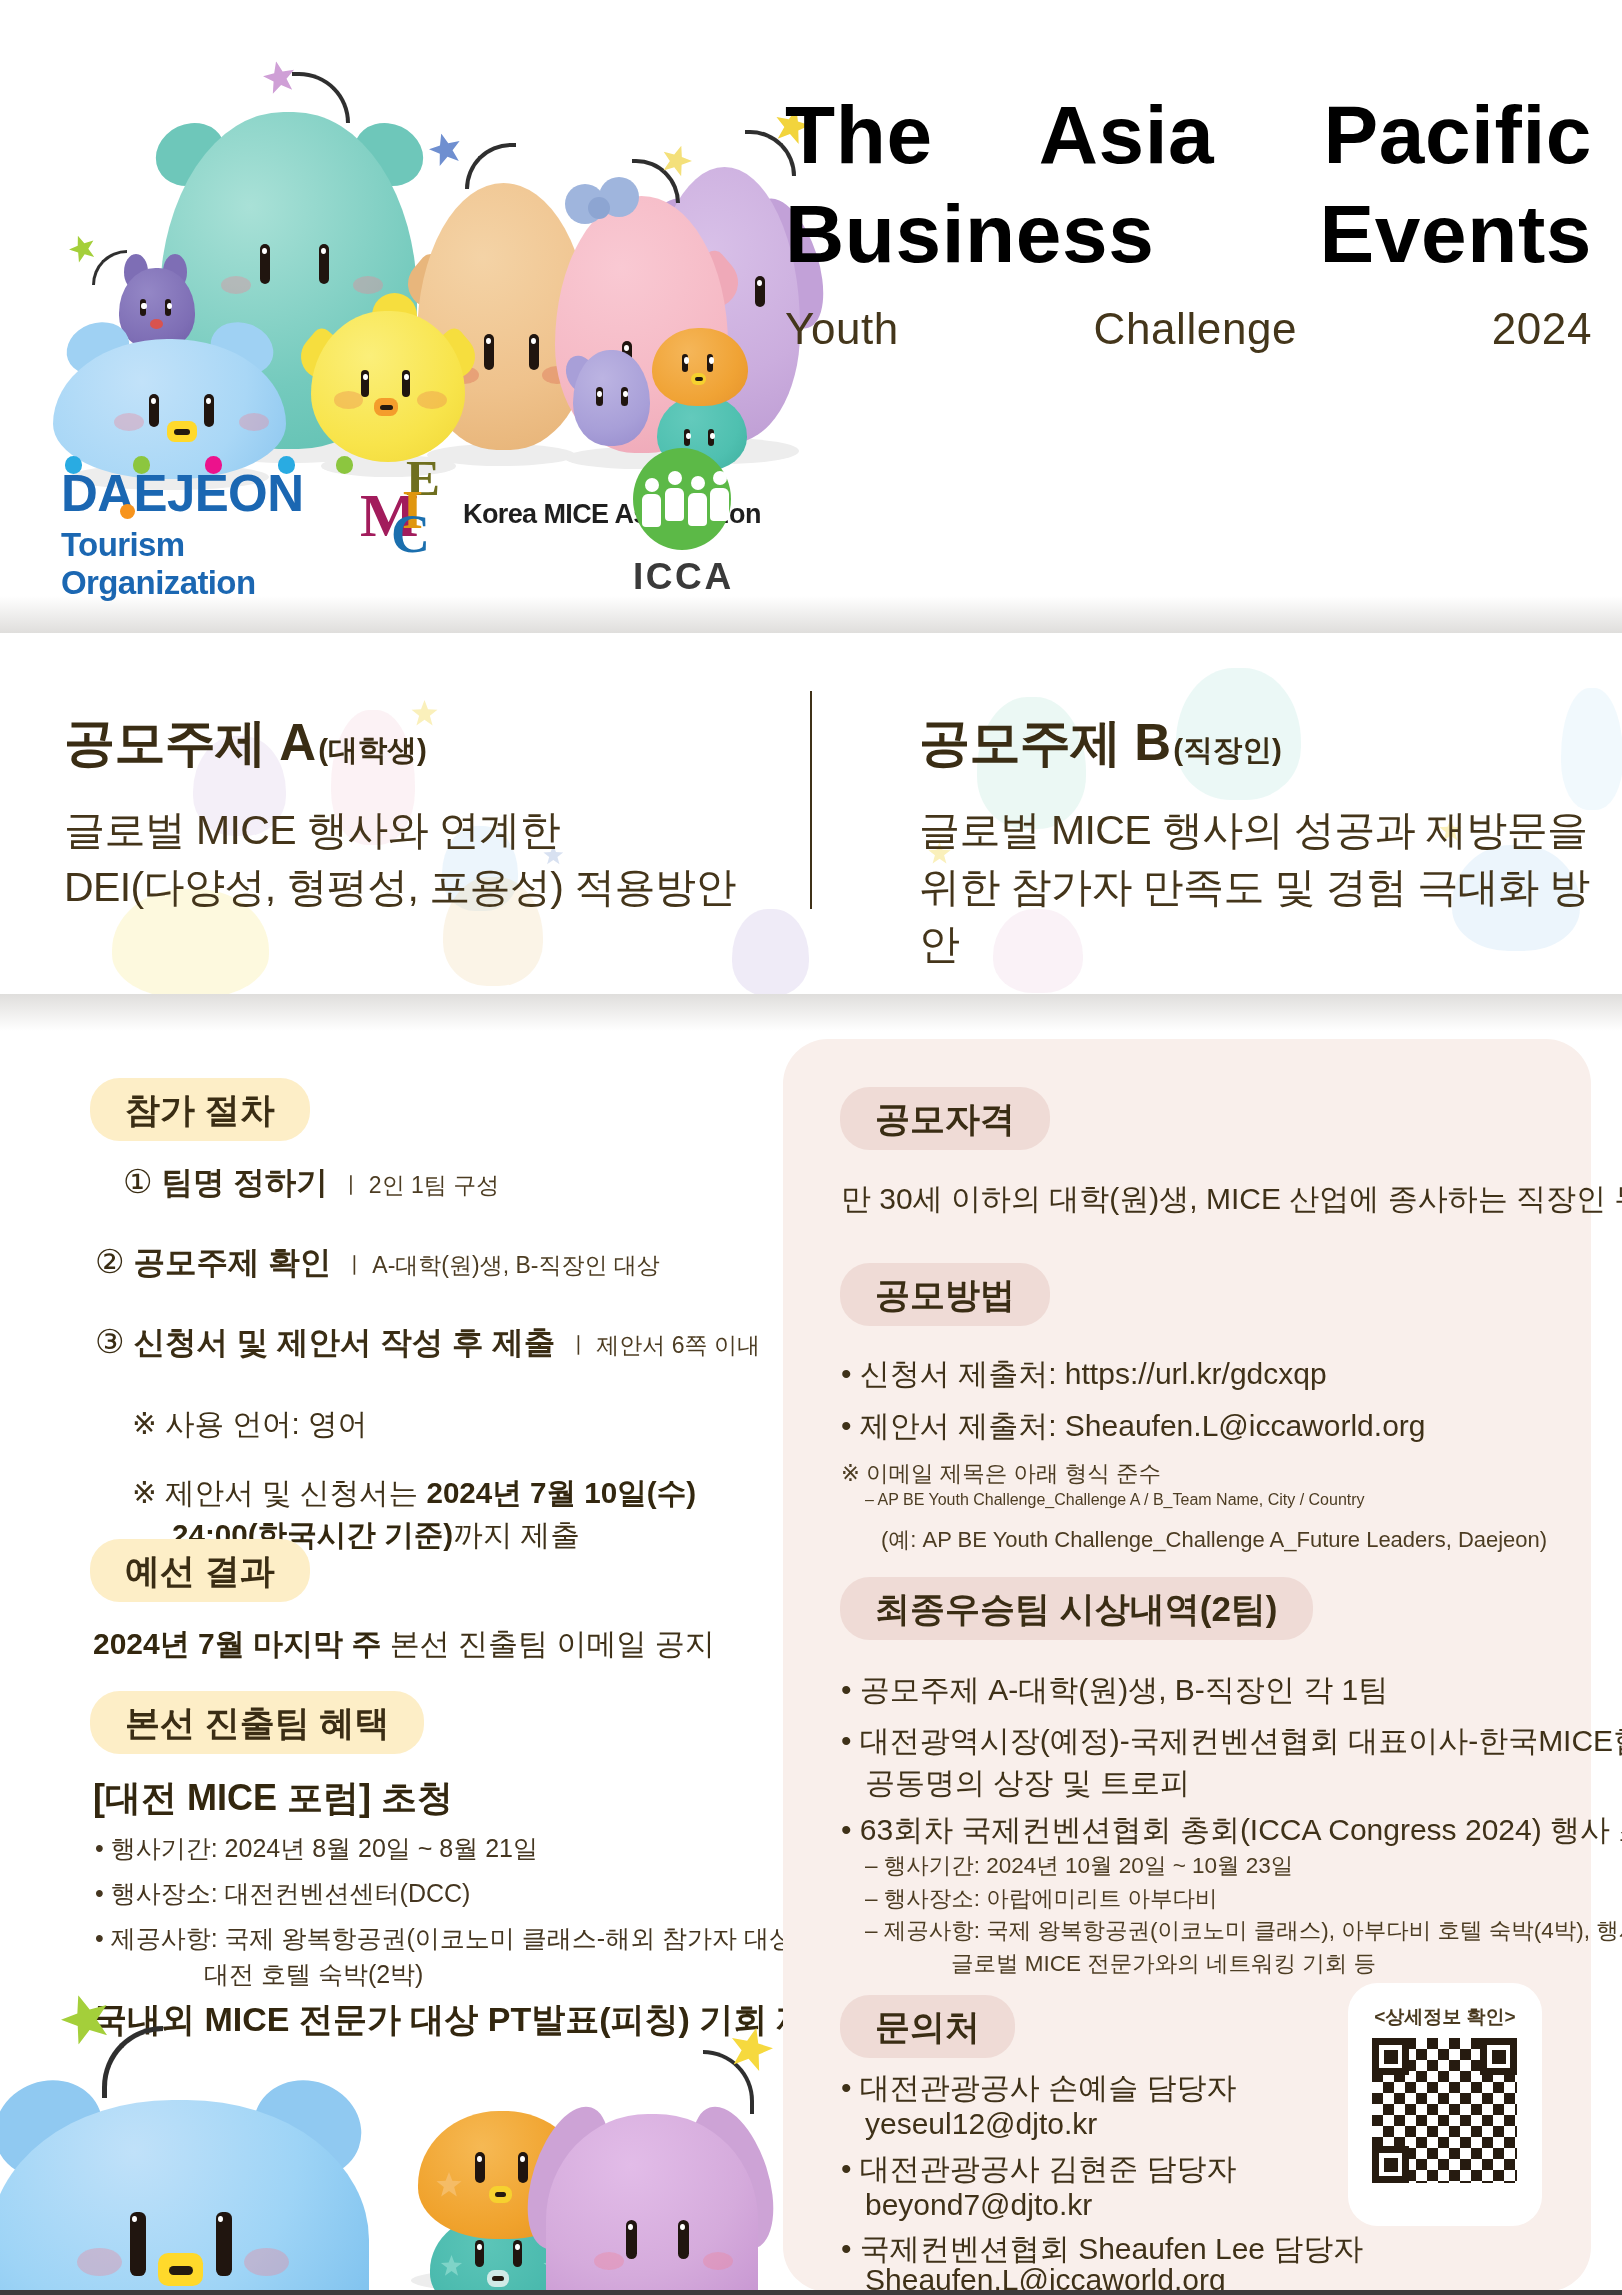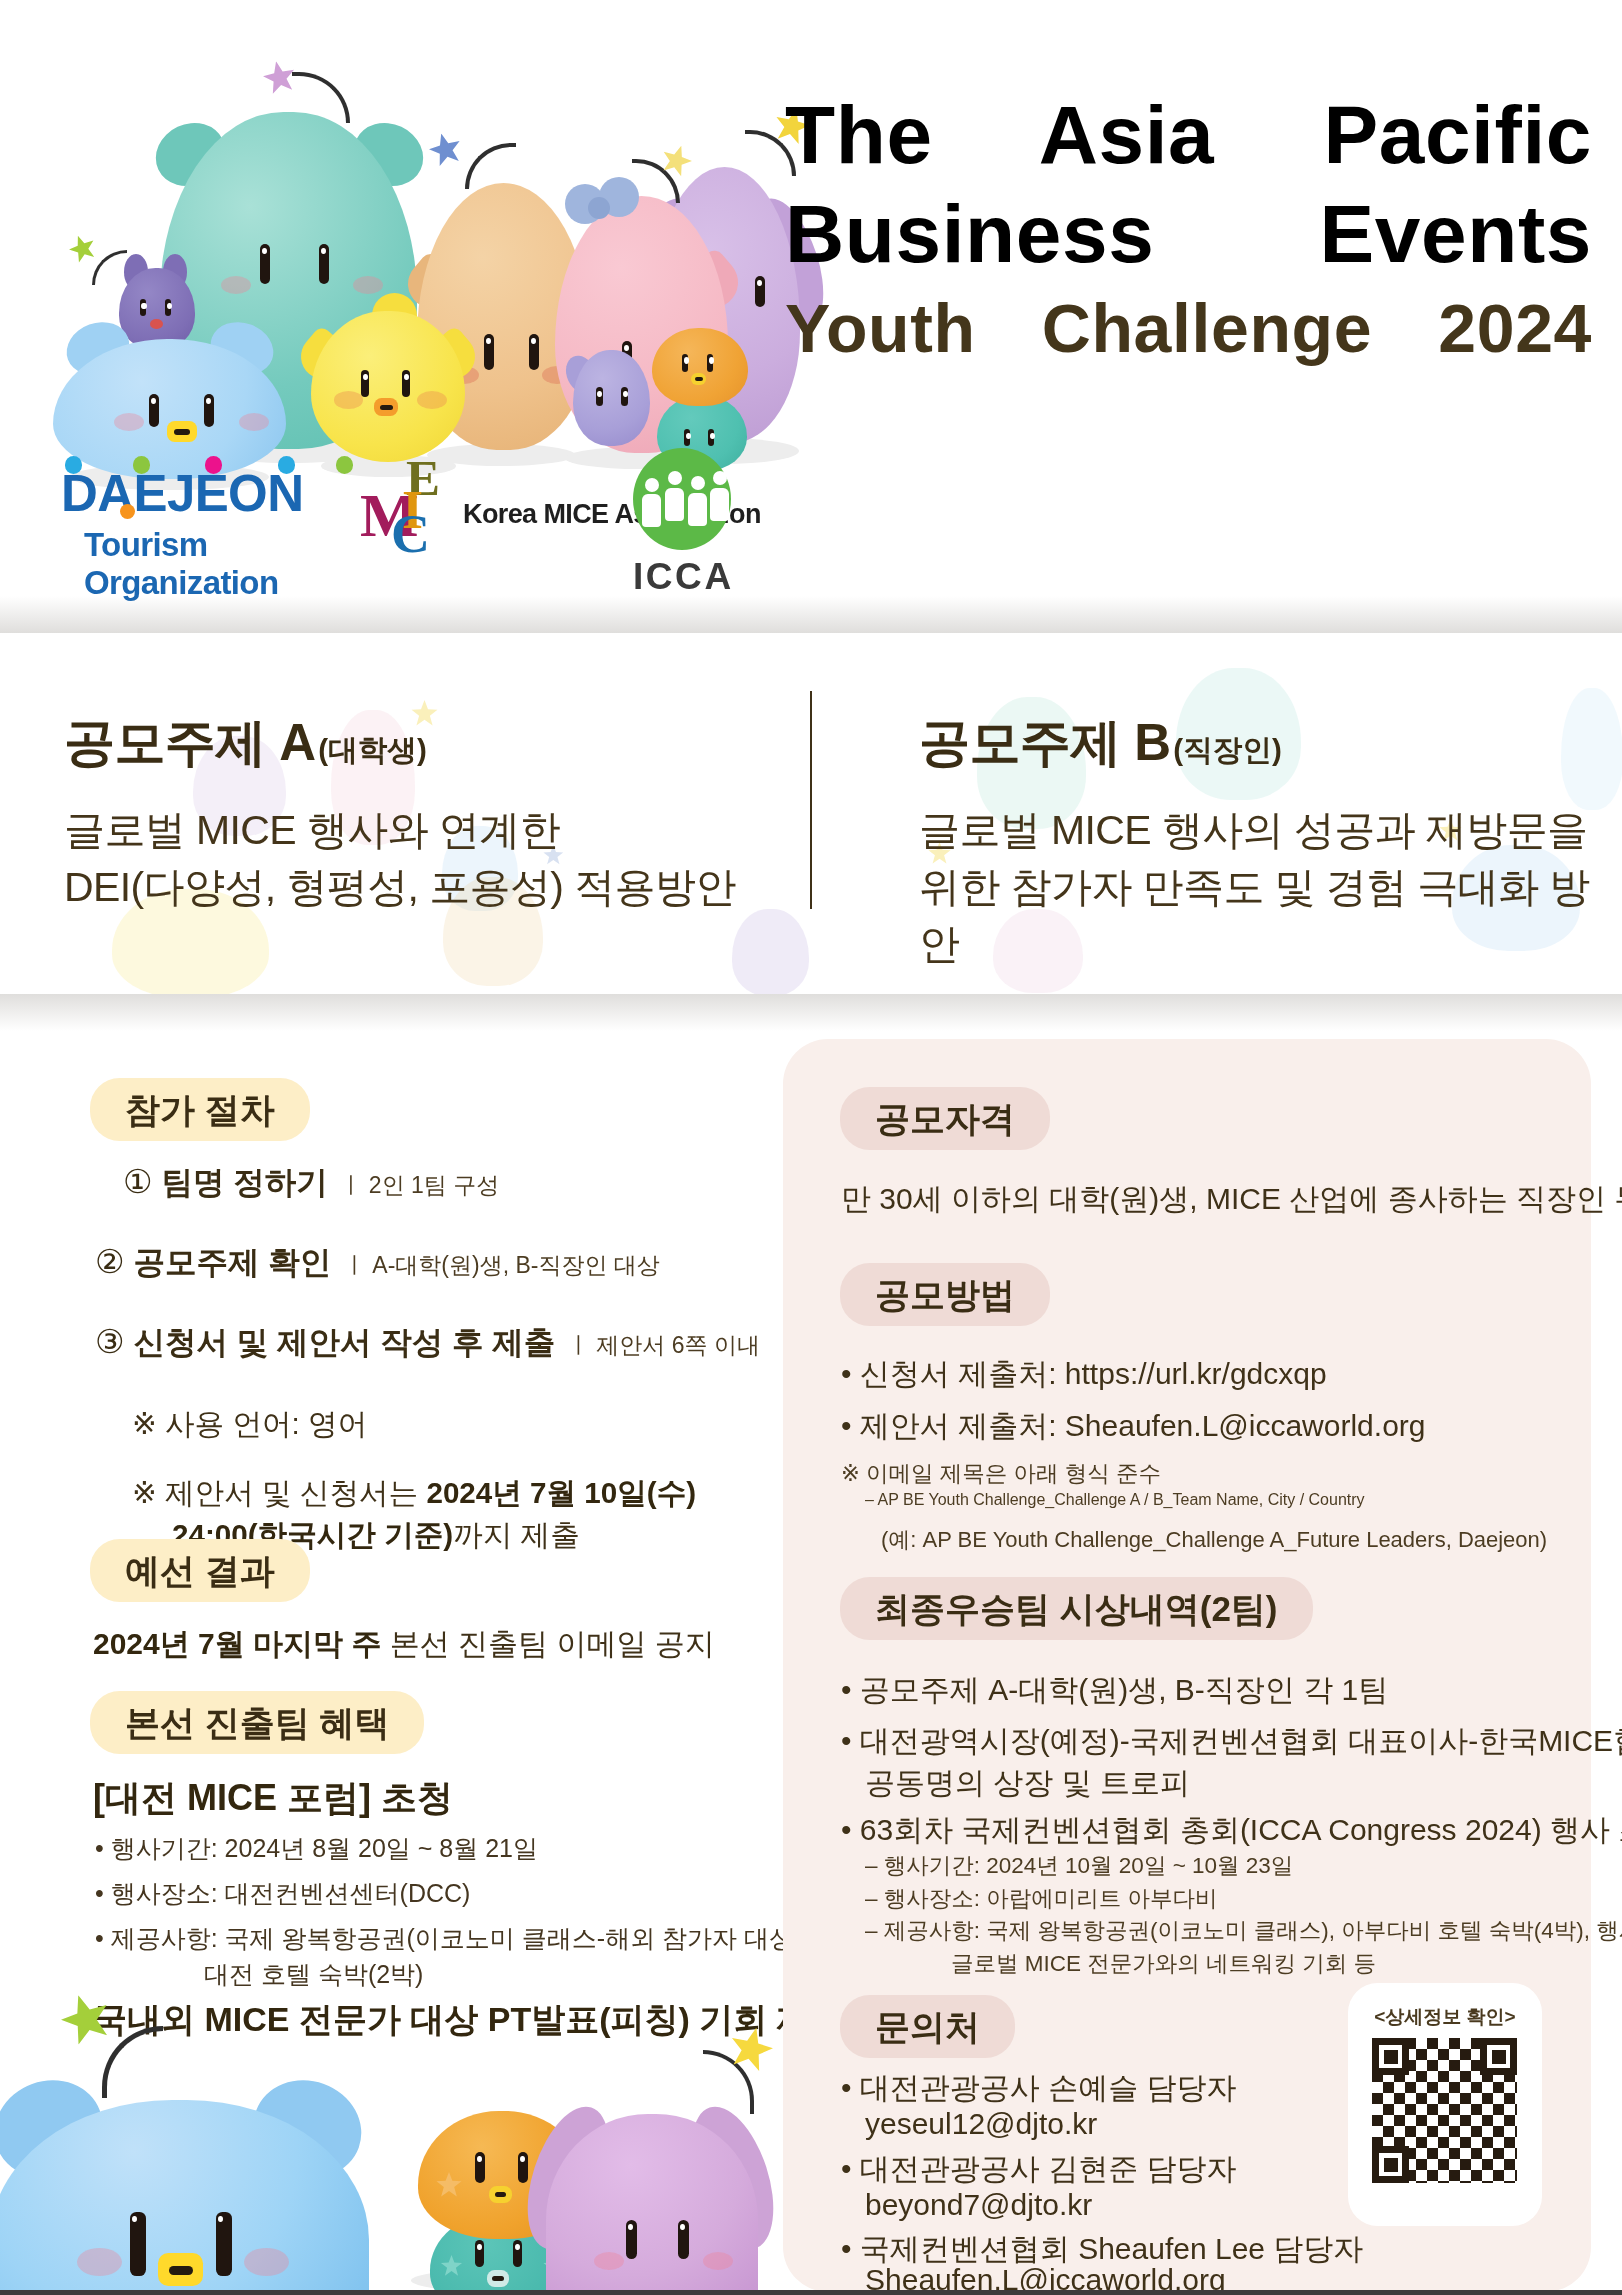--- a/index.html
+++ b/index.html
@@ -5,28 +5,28 @@
   html,body{margin:0;padding:0;background:#9c9c9c;}
   .poster{
     position:relative;width:1623px;height:2295px;background:#ffffff;
     font-family:"Liberation Sans","DejaVu Sans",sans-serif;overflow:hidden;
     margin:0 auto;
   }
   .abs{position:absolute;}
   
   .title-line{position:absolute;left:785px;width:807px;color:#000000;font-weight:700;
     font-size:82px;line-height:96px;text-align:justify;text-align-last:justify;letter-spacing:0.6px;}
-  .title-sub{position:absolute;left:785px;width:807px;color:#44361b;font-weight:700;
-    font-size:68px;line-height:77px;text-align:justify;text-align-last:justify;letter-spacing:0.6px;}
+  .title-sub{position:absolute;left:785px;width:807px;color:#44361b;font-weight:400;
+    font-size:44px;line-height:77px;text-align:justify;text-align-last:justify;letter-spacing:0.6px;}
   .intro{position:absolute;left:785px;top:418px;width:808px;font-size:26px;line-height:37px;
     color:#4a3a1f;text-align:justify;font-weight:500;}
   .intro b{color:#3a2d14;font-weight:800;}
   
   .dj-name{font-size:51px;font-weight:800;color:#1b67b2;letter-spacing:-0.6px;}
-  .dj-sub{font-size:33px;font-weight:700;color:#1b67b2;margin-top:2.6px;letter-spacing:-0.6px;margin-left:23px;}
+  .dj-sub{font-size:33px;font-weight:700;color:#1b67b2;margin-top:2.6px;letter-spacing:-0.6px;}
   .dot{position:absolute;border-radius:50%;width:17.3px;height:17.3px;}
   .mice-letter{position:absolute;font-family:"Liberation Serif","DejaVu Serif",serif;font-weight:700;}
   .mice-label{position:absolute;left:103px;top:33px;font-size:27px;font-weight:700;color:#1f1f1f;white-space:nowrap;letter-spacing:-0.6px;}
   .icca-circle{position:absolute;left:0;top:0;width:98px;height:102px;background:#5cb947;border-radius:50%;}
   .person{position:absolute;width:19px;}
   .person .ph{width:14px;height:14px;border-radius:50%;background:#fff;margin:0 auto;}
   .person .pb{width:19px;height:33px;border-radius:5.8px 5.8px 3.9px 3.9px;background:#fff;margin-top:2.6px;}
   .icca-text{position:absolute;top:108px;left:-7.7px;width:116px;text-align:center;font-size:37px;font-weight:800;color:#3a3a3a;letter-spacing:2.6px;}
   
   .band{position:absolute;left:0;top:633px;width:1623px;height:361px;background:#ffffff;overflow:hidden;}

